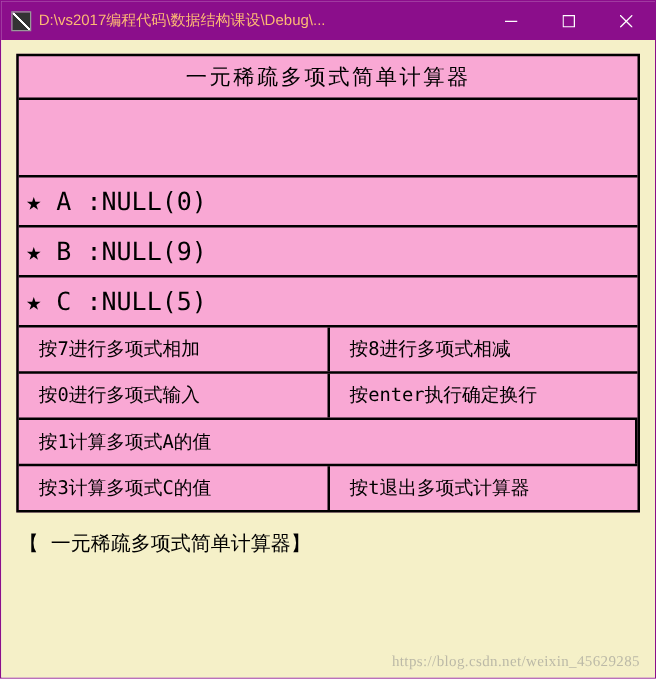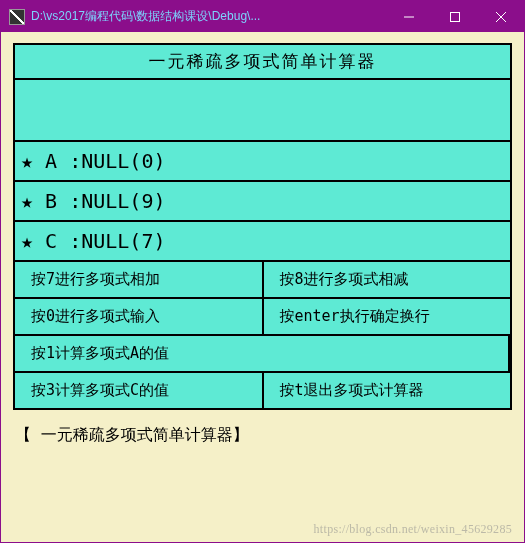--- a/index.html
+++ b/index.html
@@ -18,21 +18,21 @@
       width: 525px;
       height: 543px;
       background: #fff;
       border: 1px solid #8b0e8b;
     }
     .titlebar {
       height: 31px;
       background: #8b0e8b;
       display: flex;
       align-items: center;
-      color: #7dd3fc;
+      color: #fdba74;
       font-family: "Segoe UI", sans-serif;
       font-size: 12px;
     }
     .titlebar-icon {
       width: 16px;
       height: 16px;
       margin: 0 6px 0 8px;
       background: linear-gradient(45deg, #333 45%, #fff 45%, #fff 55%, #333 55%);
       border: 1px solid #999;
       flex-shrink: 0;
@@ -64,21 +64,21 @@
       width: 100%;
       height: calc(100% - 31px);
       background: #f5f0c8;
       padding: 11px 12px 8px 12px;
       font-size: 16px;
       color: #000;
       position: relative;
     }
     .outer-box {
       border: 2px solid #000;
-      background: #5eead4;
+      background: #f9a8d4;
     }
     .title-row {
       text-align: center;
       padding: 5px 0;
       border-bottom: 2px solid #000;
       letter-spacing: 2px;
       font-size: 17px;
     }
     .spacer-row {
       height: 62px;
@@ -150,21 +150,21 @@
       </div>
     </div>
   </div>
 
   <div class="client">
     <div class="outer-box">
       <div class="title-row">一元稀疏多项式简单计算器</div>
       <div class="spacer-row"></div>
       <div class="poly-row">★ A :NULL(0)</div>
       <div class="poly-row">★ B :NULL(9)</div>
-      <div class="poly-row">★ C :NULL(7)</div>
+      <div class="poly-row">★ C :NULL(5)</div>
       <div class="cmd-grid">
         <div class="cmd-row">
           <div class="cmd-cell">按7进行多项式相加</div>
           <div class="cmd-cell">按8进行多项式相减</div>
         </div>
         <div class="cmd-row">
           <div class="cmd-cell">按0进行多项式输入</div>
           <div class="cmd-cell">按enter执行确定换行</div>
         </div>
         <div class="cmd-row">

